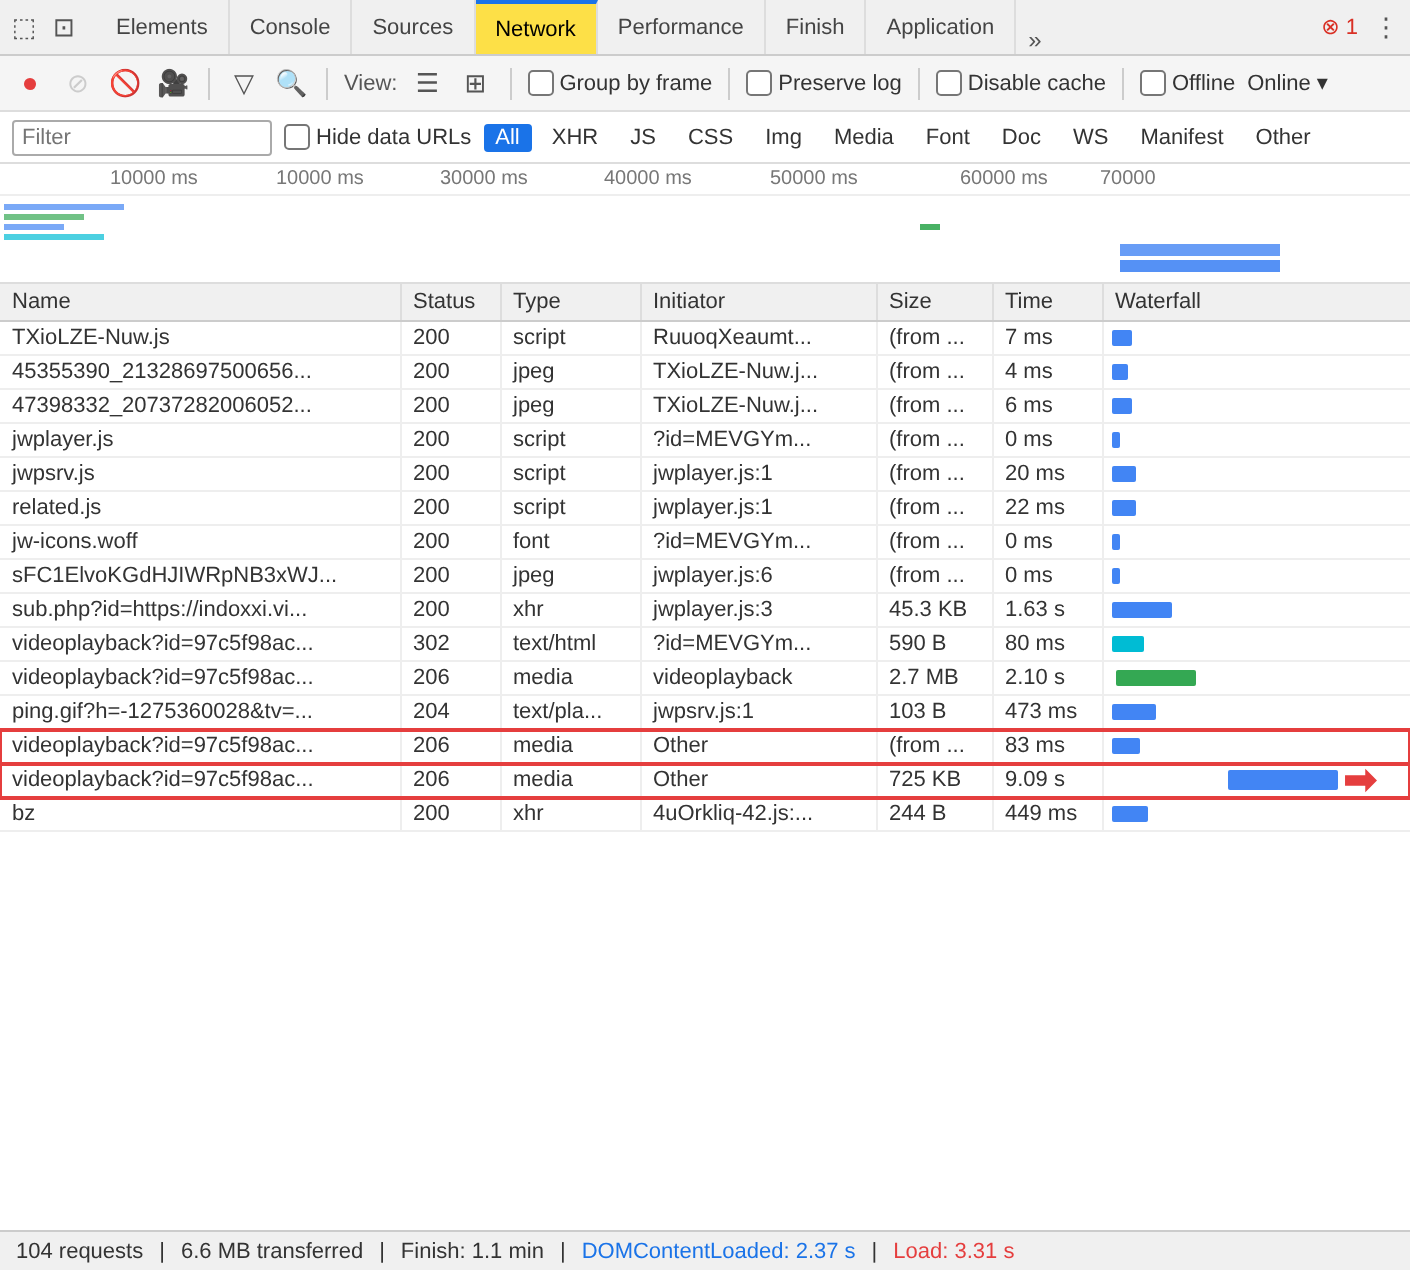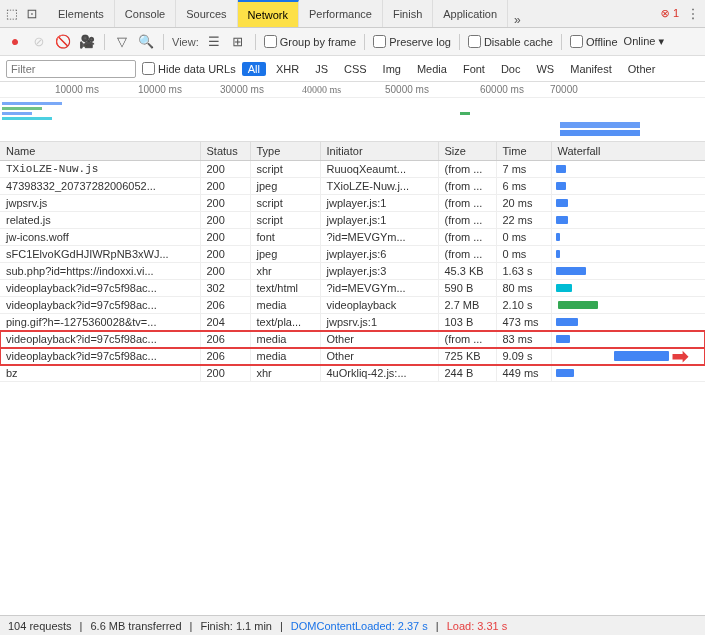--- a/index.html
+++ b/index.html
@@ -188,21 +188,21 @@
       <button class="filter-type-btn">Manifest</button>
       <button class="filter-type-btn">Other</button>
     </div>
   </div>
 
   <div class="timeline">
     <div class="timeline-ruler">
       <span class="timeline-label" style="left:55px;">10000 ms</span>
       <span class="timeline-label" style="left:138px;">10000 ms</span>
       <span class="timeline-label" style="left:220px;">30000 ms</span>
-      <span class="timeline-label" style="left:302px;font-family:Liberation Serif, serif;">40000 ms</span>
+      <span class="timeline-label" style="left:302px;">40000 ms</span>
       <span class="timeline-label" style="left:385px;">50000 ms</span>
       <span class="timeline-label" style="left:480px;">60000 ms</span>
       <span class="timeline-label" style="left:550px;">70000</span>
     </div>
     <div class="timeline-chart">
 
       <svg width="700" height="44" style="position:absolute;top:0;left:0;">
         <rect x="2" y="4" width="60" height="3" fill="#4285f4" opacity="0.7"></rect>
         <rect x="2" y="9" width="40" height="3" fill="#34a853" opacity="0.7"></rect>
         <rect x="2" y="14" width="30" height="3" fill="#4285f4" opacity="0.7"></rect>
@@ -231,43 +231,71 @@
           <th class="col-status">Status</th>
           <th class="col-type">Type</th>
           <th class="col-initiator">Initiator</th>
           <th class="col-size">Size</th>
           <th class="col-time">Time</th>
           <th class="col-waterfall">Waterfall</th>
         </tr>
       </thead>
       <tbody id="table-body">
           <tr>
-    <td style="max-width:200px;overflow:hidden;text-overflow:ellipsis;font-family:Liberation Mono, monospace;">TXioLZE-Nuw.js</td>
+    <td style="max-width:200px;overflow:hidden;text-overflow:ellipsis;">TXioLZE-Nuw.js</td>
     <td class="status-ok">200</td>
     <td>script</td>
     <td class="link-text" style="max-width:118px;overflow:hidden;text-overflow:ellipsis;">RuuoqXeaumt...</td>
     <td>(from ...</td>
     <td>7 ms</td>
     <td style="position:relative;padding:0 2px;">
       <div class="waterfall-cell" style="position:relative;width:140px;">
         <div class="wf-bar wf-blue" style="left:2px;width:10px;"></div>
 
       </div>
     </td>
   </tr>
           <tr>
-    <td style="max-width:200px;overflow:hidden;text-overflow:ellipsis;">47398332_20737282006052...</td>
+    <td style="max-width:200px;overflow:hidden;text-overflow:ellipsis;">45355390_21328697500656...</td>
     <td class="status-ok">200</td>
     <td>jpeg</td>
     <td class="link-text" style="max-width:118px;overflow:hidden;text-overflow:ellipsis;">TXioLZE-Nuw.j...</td>
     <td>(from ...</td>
+    <td>4 ms</td>
+    <td style="position:relative;padding:0 2px;">
+      <div class="waterfall-cell" style="position:relative;width:140px;">
+        <div class="wf-bar wf-blue" style="left:2px;width:8px;"></div>
+
+      </div>
+    </td>
+  </tr>
+          <tr>
+    <td style="max-width:200px;overflow:hidden;text-overflow:ellipsis;">47398332_20737282006052...</td>
+    <td class="status-ok">200</td>
+    <td>jpeg</td>
+    <td class="link-text" style="max-width:118px;overflow:hidden;text-overflow:ellipsis;">TXioLZE-Nuw.j...</td>
+    <td>(from ...</td>
     <td>6 ms</td>
     <td style="position:relative;padding:0 2px;">
       <div class="waterfall-cell" style="position:relative;width:140px;">
         <div class="wf-bar wf-blue" style="left:2px;width:10px;"></div>
+
+      </div>
+    </td>
+  </tr>
+          <tr>
+    <td style="max-width:200px;overflow:hidden;text-overflow:ellipsis;">jwplayer.js</td>
+    <td class="status-ok">200</td>
+    <td>script</td>
+    <td class="link-text" style="max-width:118px;overflow:hidden;text-overflow:ellipsis;">?id=MEVGYm...</td>
+    <td>(from ...</td>
+    <td>0 ms</td>
+    <td style="position:relative;padding:0 2px;">
+      <div class="waterfall-cell" style="position:relative;width:140px;">
+        <div class="wf-bar wf-blue" style="left:2px;width:4px;"></div>
 
       </div>
     </td>
   </tr>
           <tr>
     <td style="max-width:200px;overflow:hidden;text-overflow:ellipsis;">jwpsrv.js</td>
     <td class="status-ok">200</td>
     <td>script</td>
     <td class="link-text" style="max-width:118px;overflow:hidden;text-overflow:ellipsis;">jwplayer.js:1</td>
     <td>(from ...</td>

